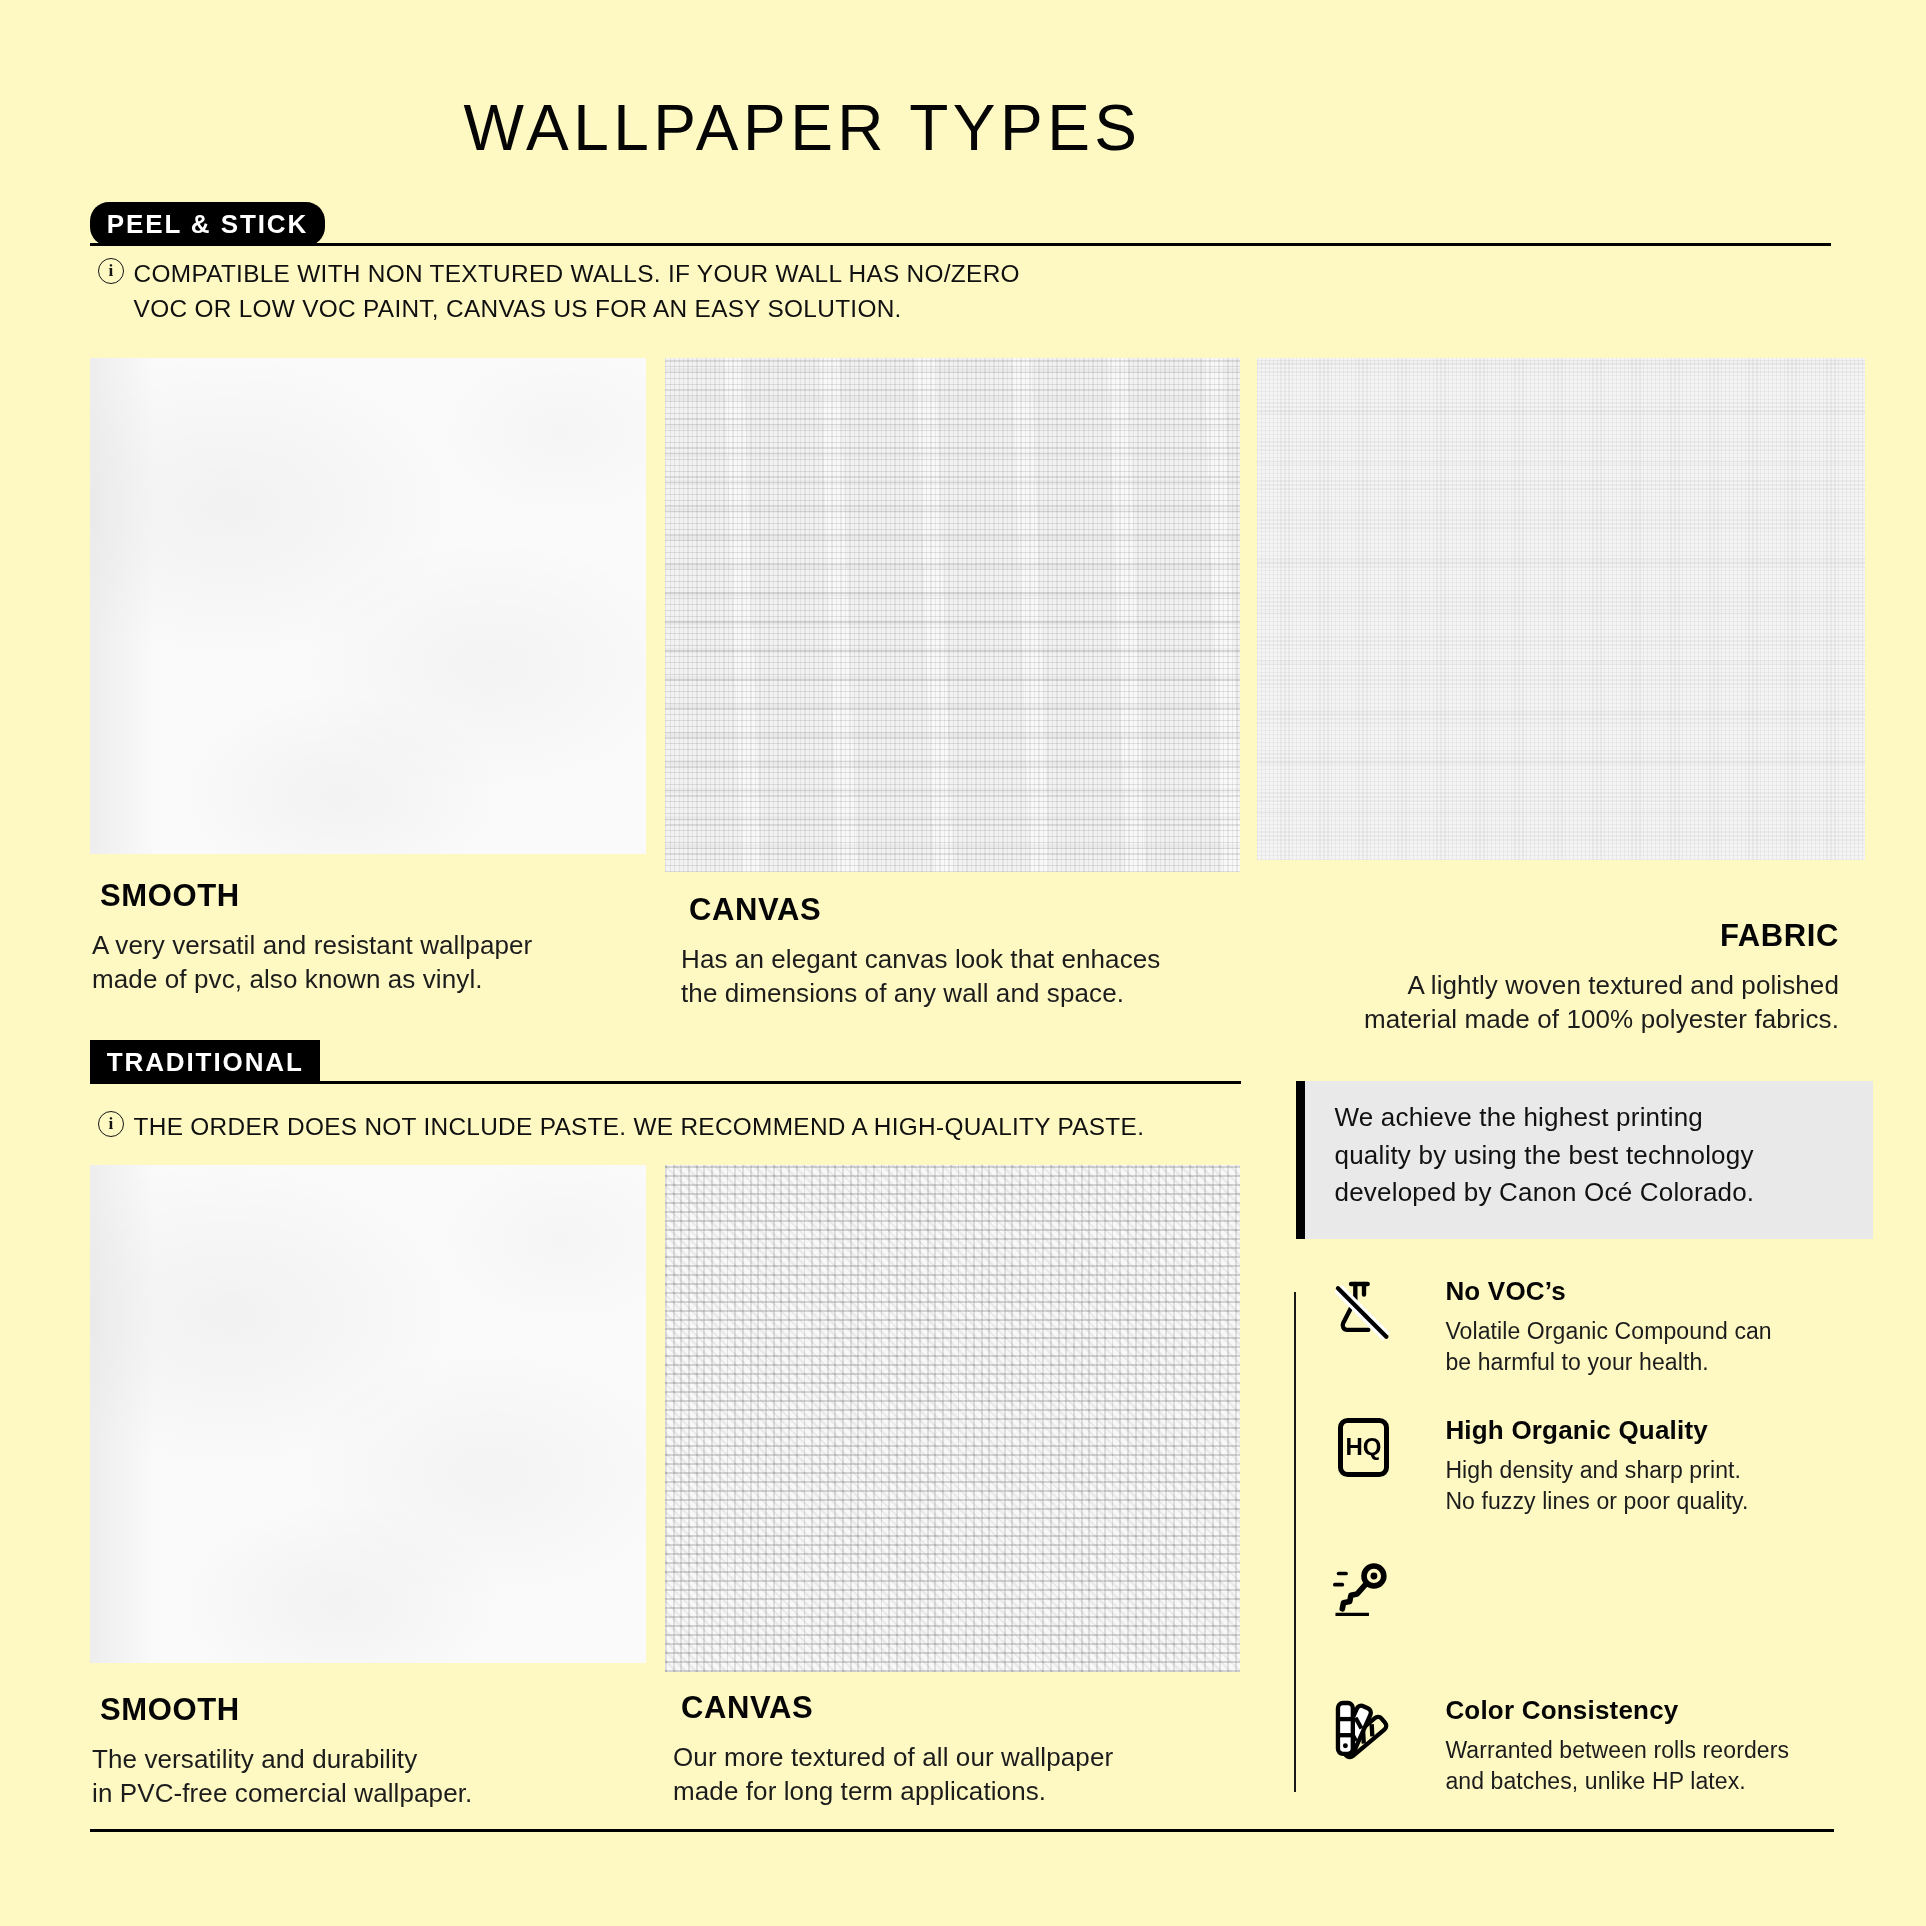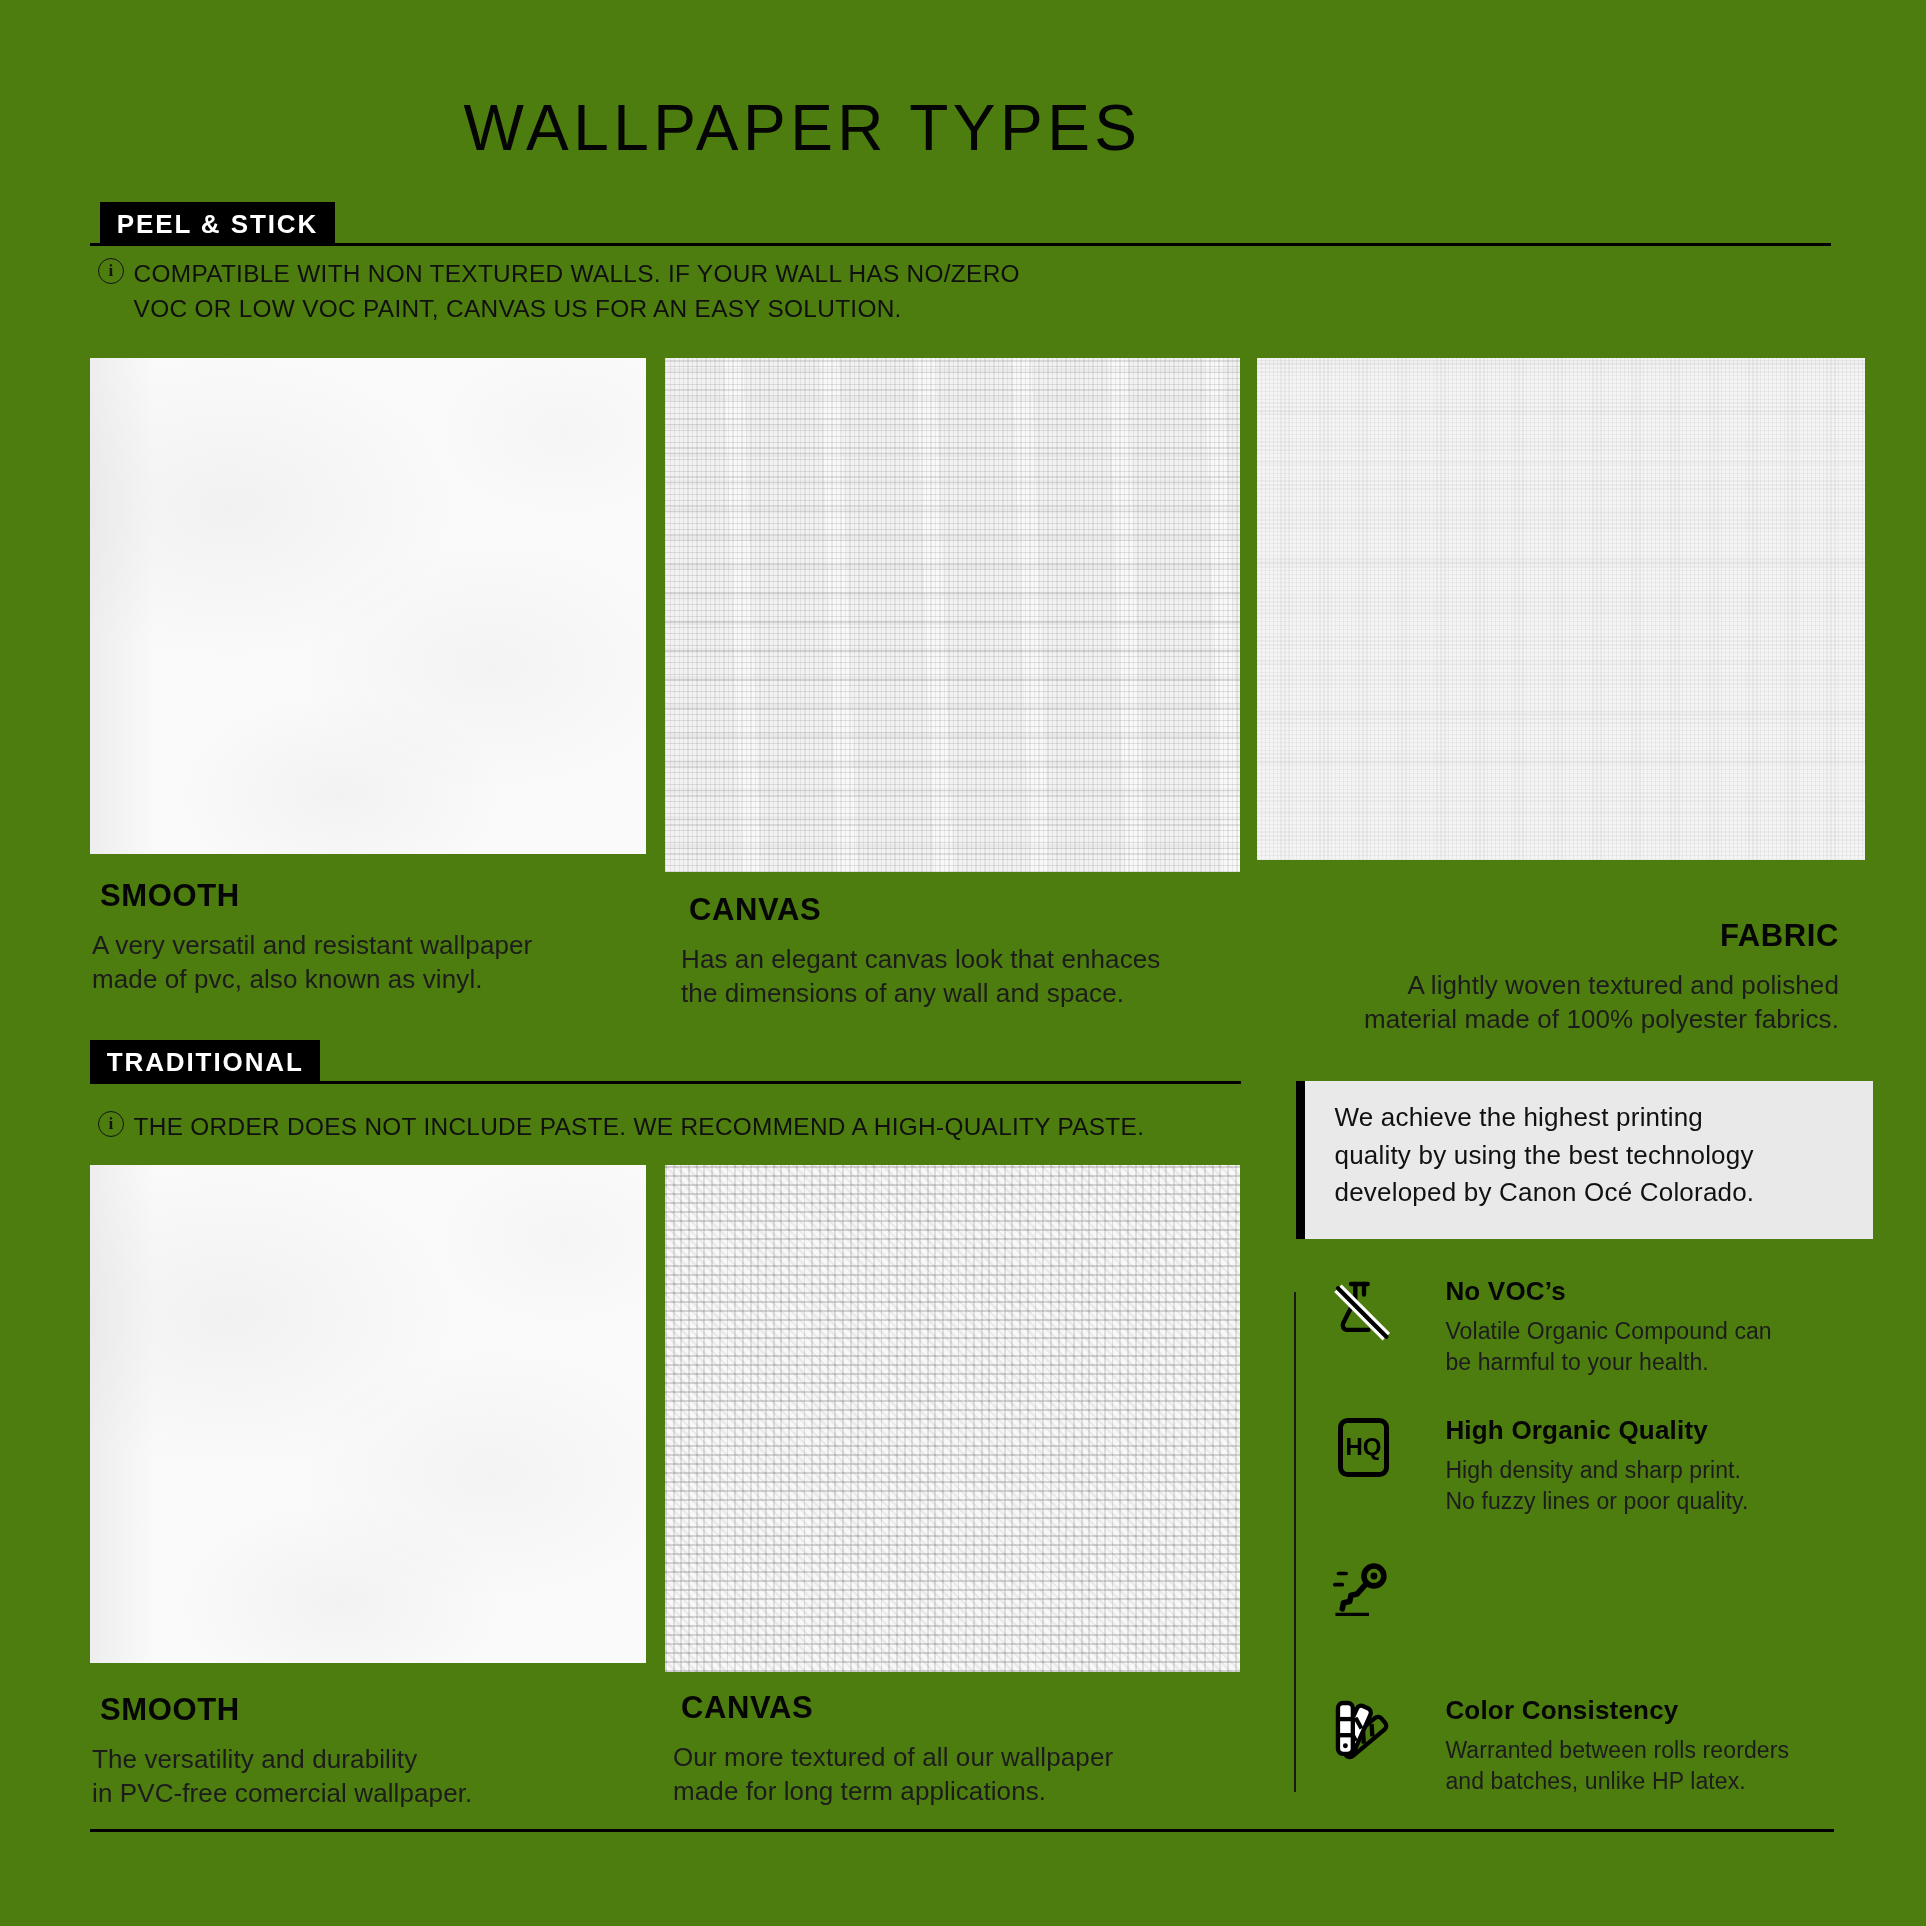--- a/index.html
+++ b/index.html
@@ -1,34 +1,34 @@
 <!DOCTYPE html>
 <html style="font-size:10.3px"><head>
 <meta charset="utf-8">
 <style>
   html,body{margin:0;padding:0;background:#ffffff;}
   .canvas{
-    position:relative;width:1926px;height:1926px;background:#4d7c0f;
+    position:relative;width:1926px;height:1926px;background:#fef9c3;
     font-family:"Liberation Sans",sans-serif;color:#141414;overflow:hidden;
   }
   .pre{white-space:pre-line;}
 
   
   .page-title{
     position:absolute;left:0;top:91px;width:1605px;text-align:center;
     font-size:64px;font-weight:500;letter-spacing:4.5px;color:#050505;
   }
 
   
   .section-label{
     position:absolute;background:#000;color:#fff;
     font-size:26px;font-weight:700;letter-spacing:1.9px;
     padding:9px 16.7px;line-height:1;
   }
-  .label-peel{left:100px;top:202px;}
+  .label-peel{left:90px;top:202px;border-radius:19px;}
   .label-trad{left:90px;top:1040px;}
   .rule{position:absolute;background:#000;}
   .rule-peel{left:90px;top:243px;width:1741px;height:3.2px;}
   .rule-trad{left:90px;top:1081px;width:1151px;height:3.2px;}
   .rule-bottom{left:90px;top:1829px;width:1744px;height:2.6px;}
 
   
   .note{position:absolute;display:flex;align-items:flex-start;}
   .note-peel{left:98px;top:256px;}
   .note-trad{left:98px;top:1109px;}

